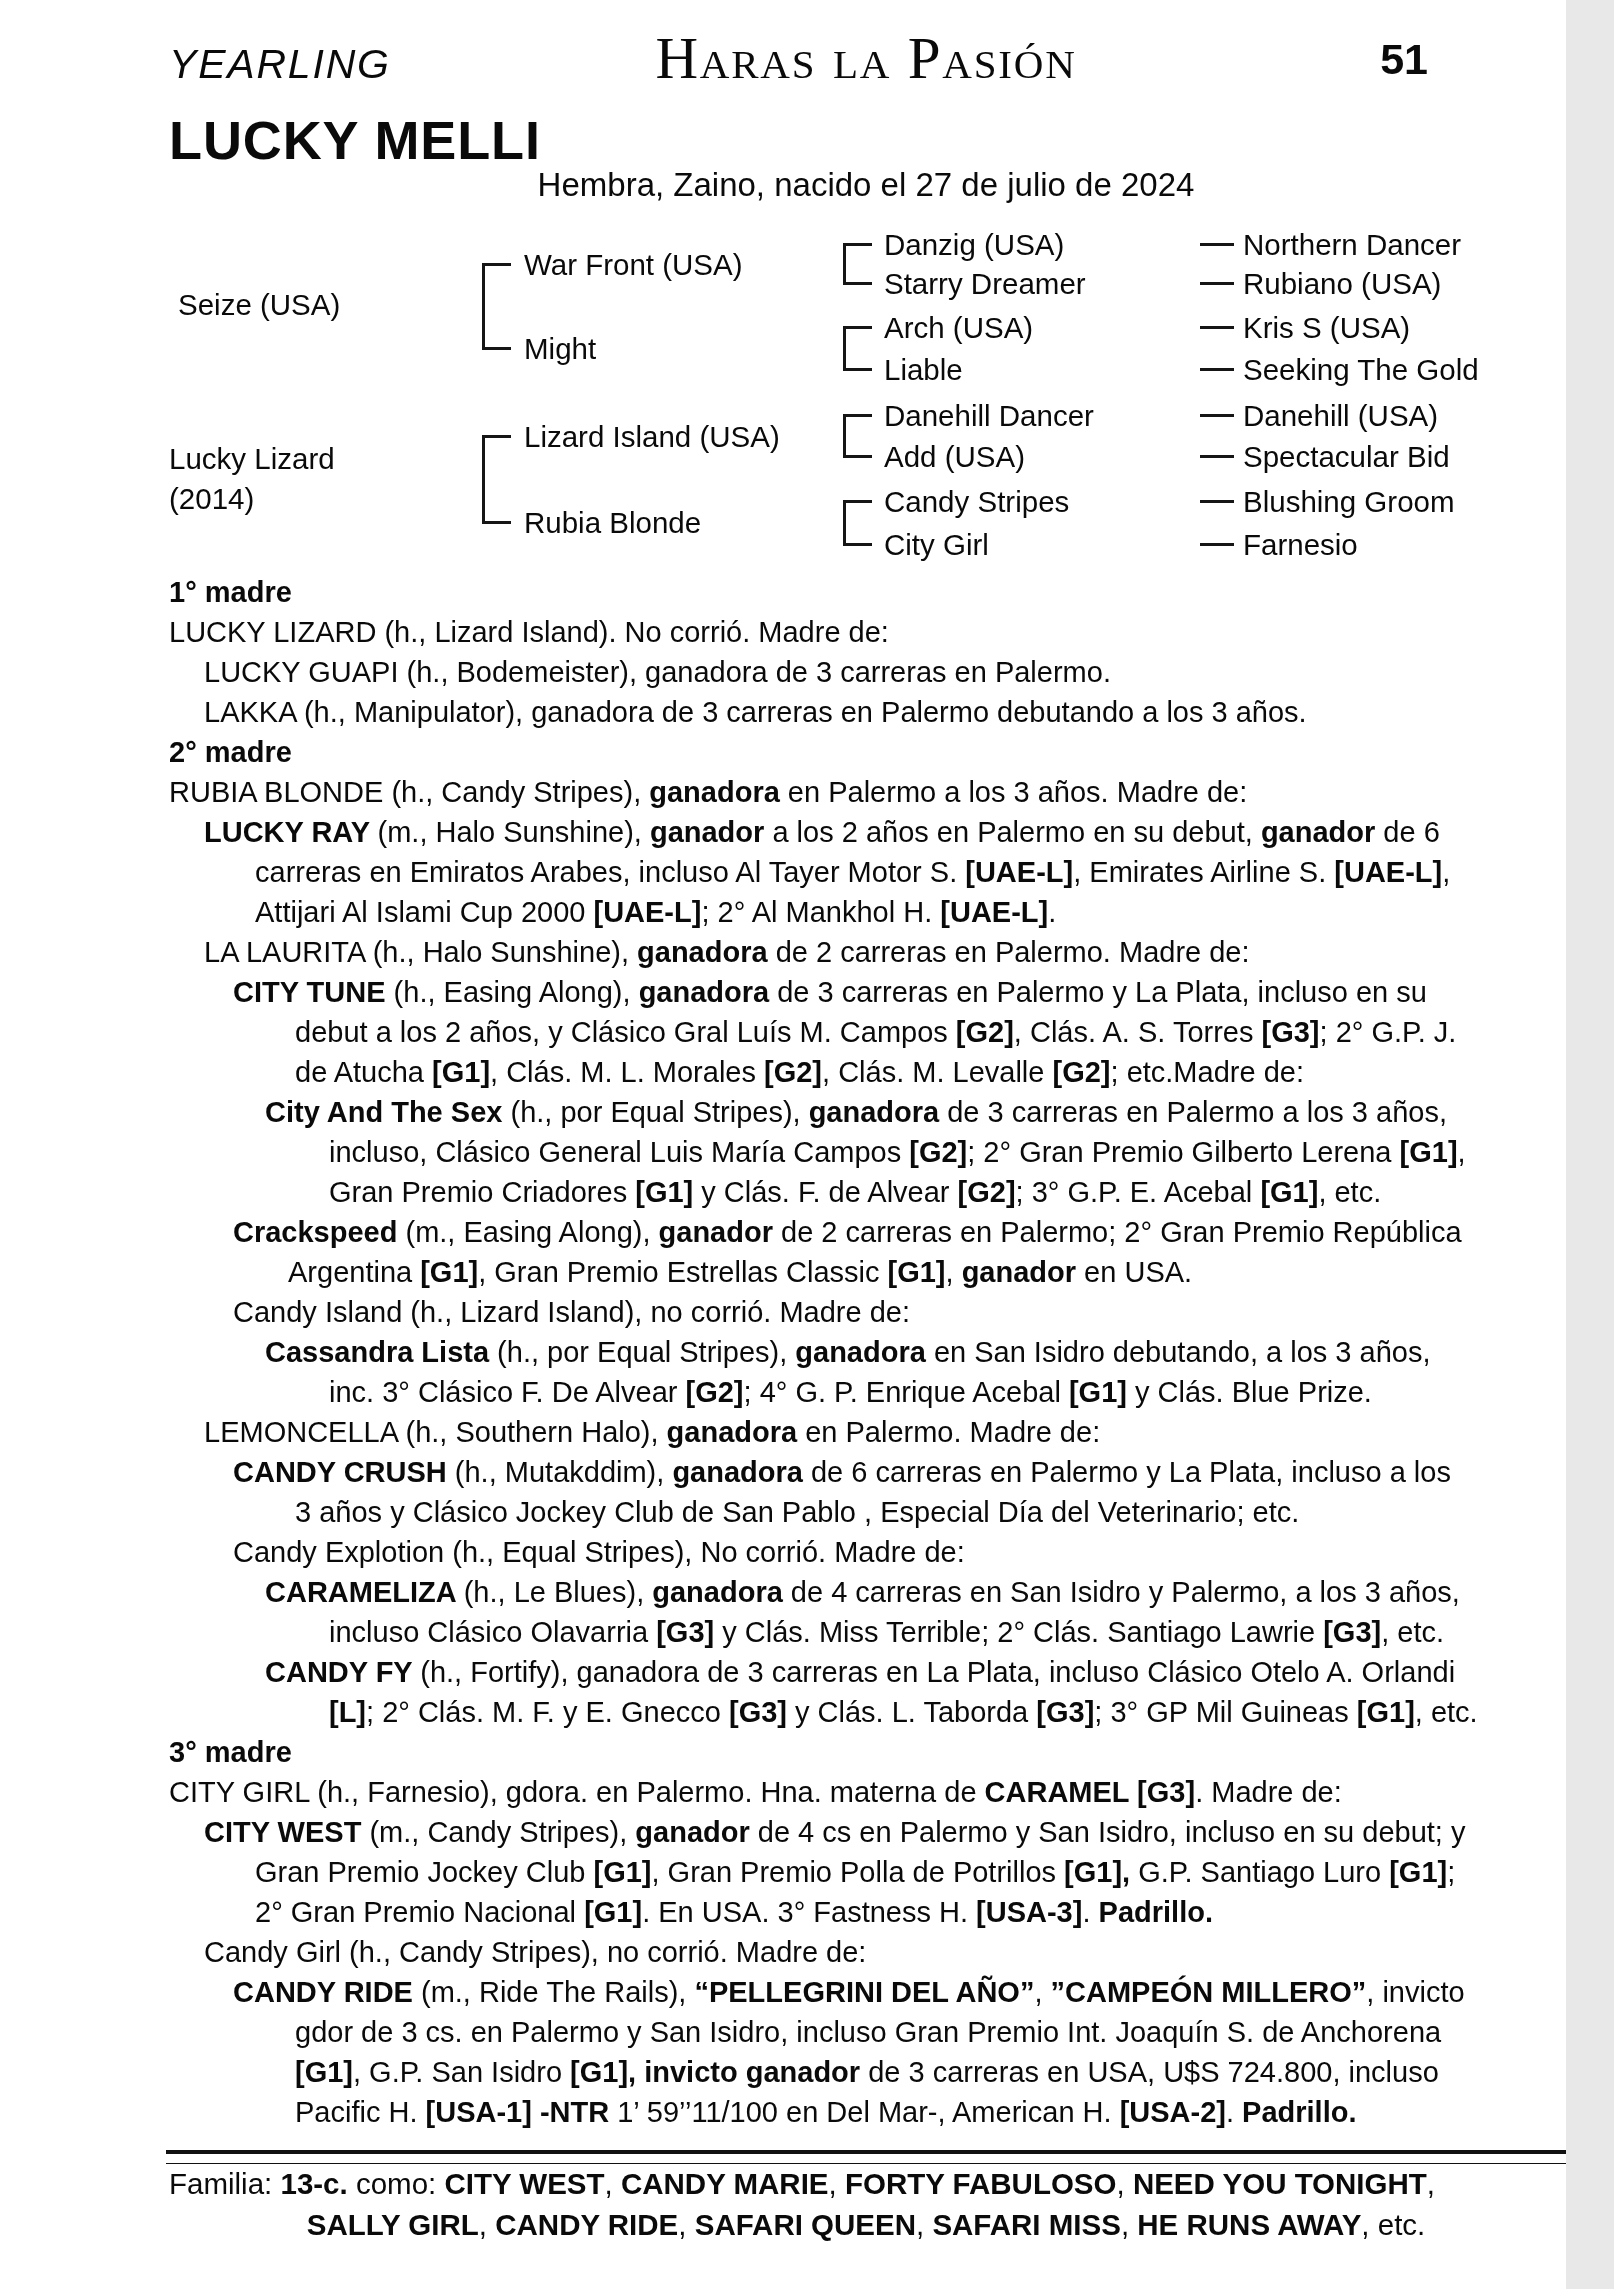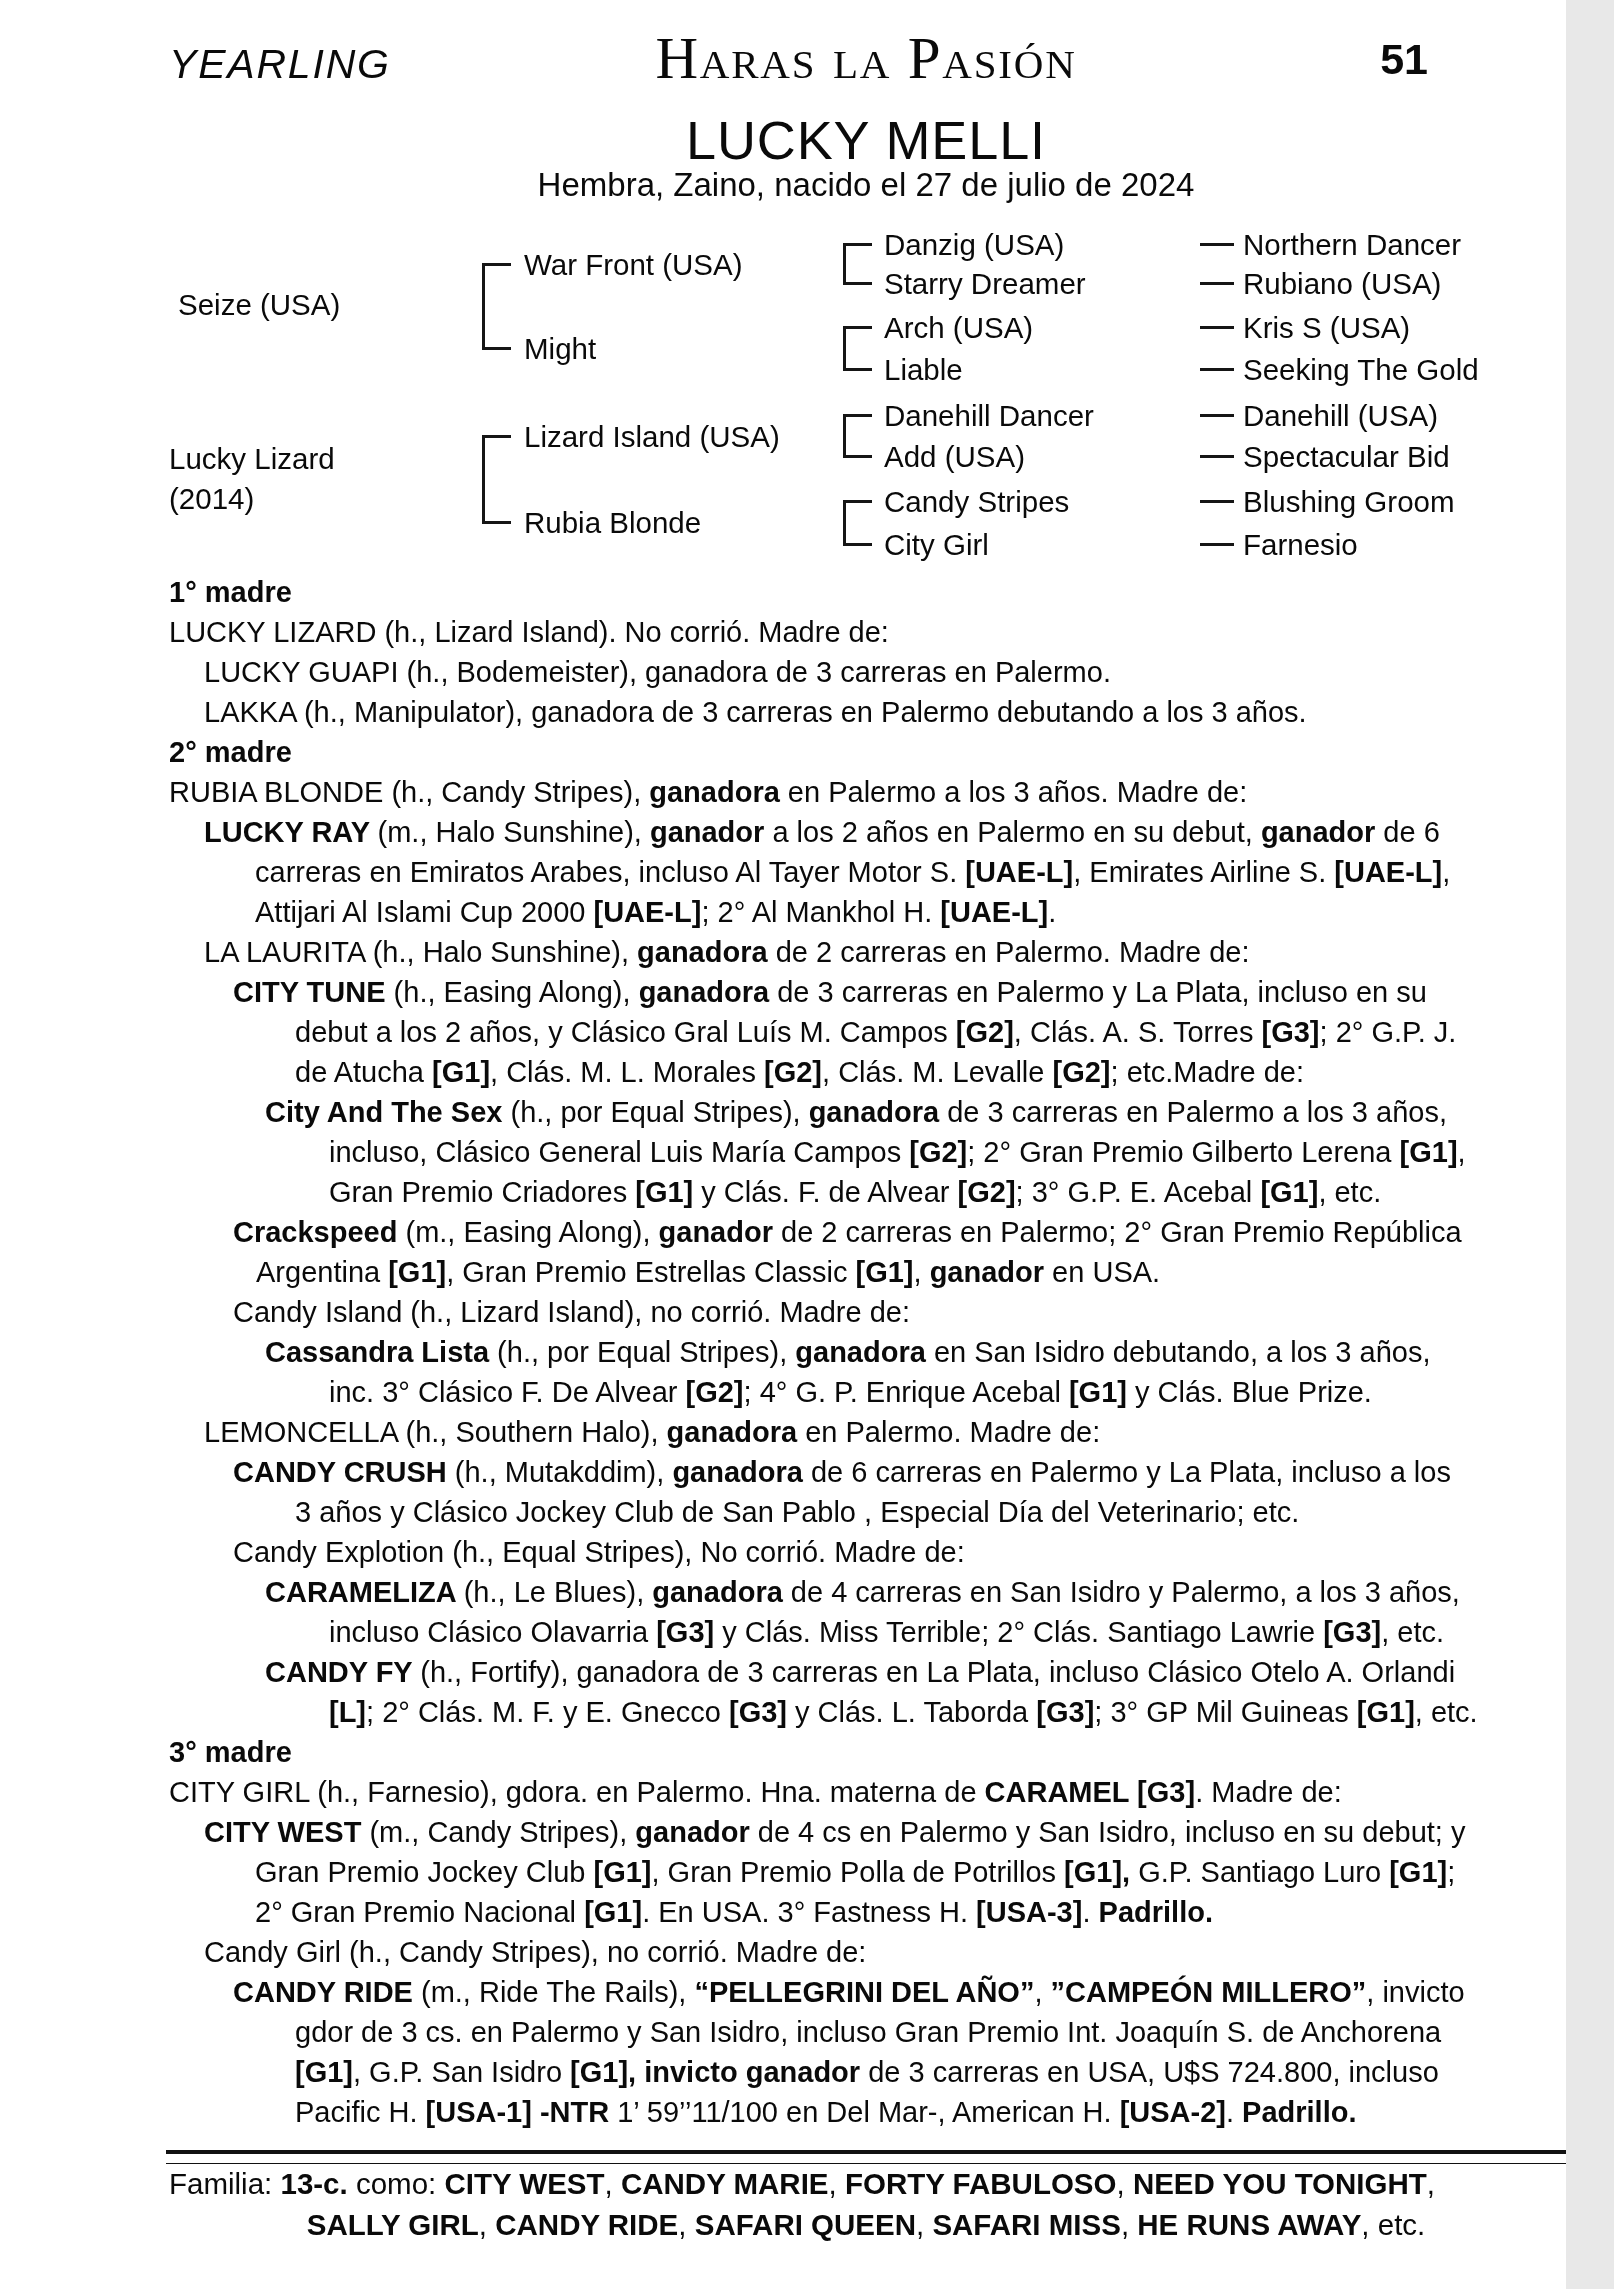--- a/index.html
+++ b/index.html
@@ -6,35 +6,35 @@
   .page{position:relative;width:1566px;height:2290px;background:#ffffff;
         font-family:"Liberation Sans",sans-serif;color:#0a0a0a;overflow:hidden;}
   
   .hdr-left{position:absolute;left:169px;top:41px;font-size:41px;font-style:italic;
             letter-spacing:1.8px;white-space:nowrap;}
   .hdr-center{position:absolute;left:169px;top:24px;width:1394px;text-align:center;
               font-family:"Liberation Serif",serif;font-variant:small-caps;
               font-size:59px;letter-spacing:1.8px;white-space:nowrap;}
   .hdr-right{position:absolute;right:138px;top:35px;font-size:43px;font-weight:bold;}
   
-  .horse-name{position:absolute;left:169px;top:109px;width:1394px;text-align:center;
-              font-size:54px;font-weight:normal;letter-spacing:0.9px;}
+  .horse-name{position:absolute;left:169px;top:109px;width:1394px;text-align:left;
+              font-size:54px;font-weight:bold;letter-spacing:0.9px;}
   .horse-details{position:absolute;left:169px;top:166px;width:1394px;text-align:center;
                  font-size:33px;}
   
   #pedigree{position:absolute;left:0;top:0;width:1614px;height:591px;font-size:29.5px;}
   .ped-name{position:absolute;white-space:nowrap;line-height:39px;height:39px;}
   .ped-name2{position:absolute;white-space:nowrap;line-height:40px;}
   .pline{position:absolute;background:#151515;}
   
   #body-text{position:absolute;left:169px;top:572px;width:1421px;font-size:29px;
              line-height:40px;}
   #body-text .ln{white-space:nowrap;}
   .i0{margin-left:0;} .i1{margin-left:35px;} .i2{margin-left:64px;} .i3{margin-left:96px;}
-  .c1{margin-left:86px;} .c2{margin-left:126px;} .c2b{margin-left:87px;} .c3{margin-left:160px;}
+  .c1{margin-left:86px;} .c2{margin-left:126px;} .c2b{margin-left:119px;} .c3{margin-left:160px;}
   b{font-weight:bold;}
   
   .family-rule{position:absolute;left:166px;top:2150px;width:1403px;height:9.2px;
                border-top:4.6px solid #111;border-bottom:1.8px solid #111;}
   #familia{position:absolute;left:169px;top:2163px;width:1394px;font-size:29.5px;
            line-height:41px;}
   #familia .ln{white-space:nowrap;}
   #familia .center{text-align:center;}
 </style>
 </head>

